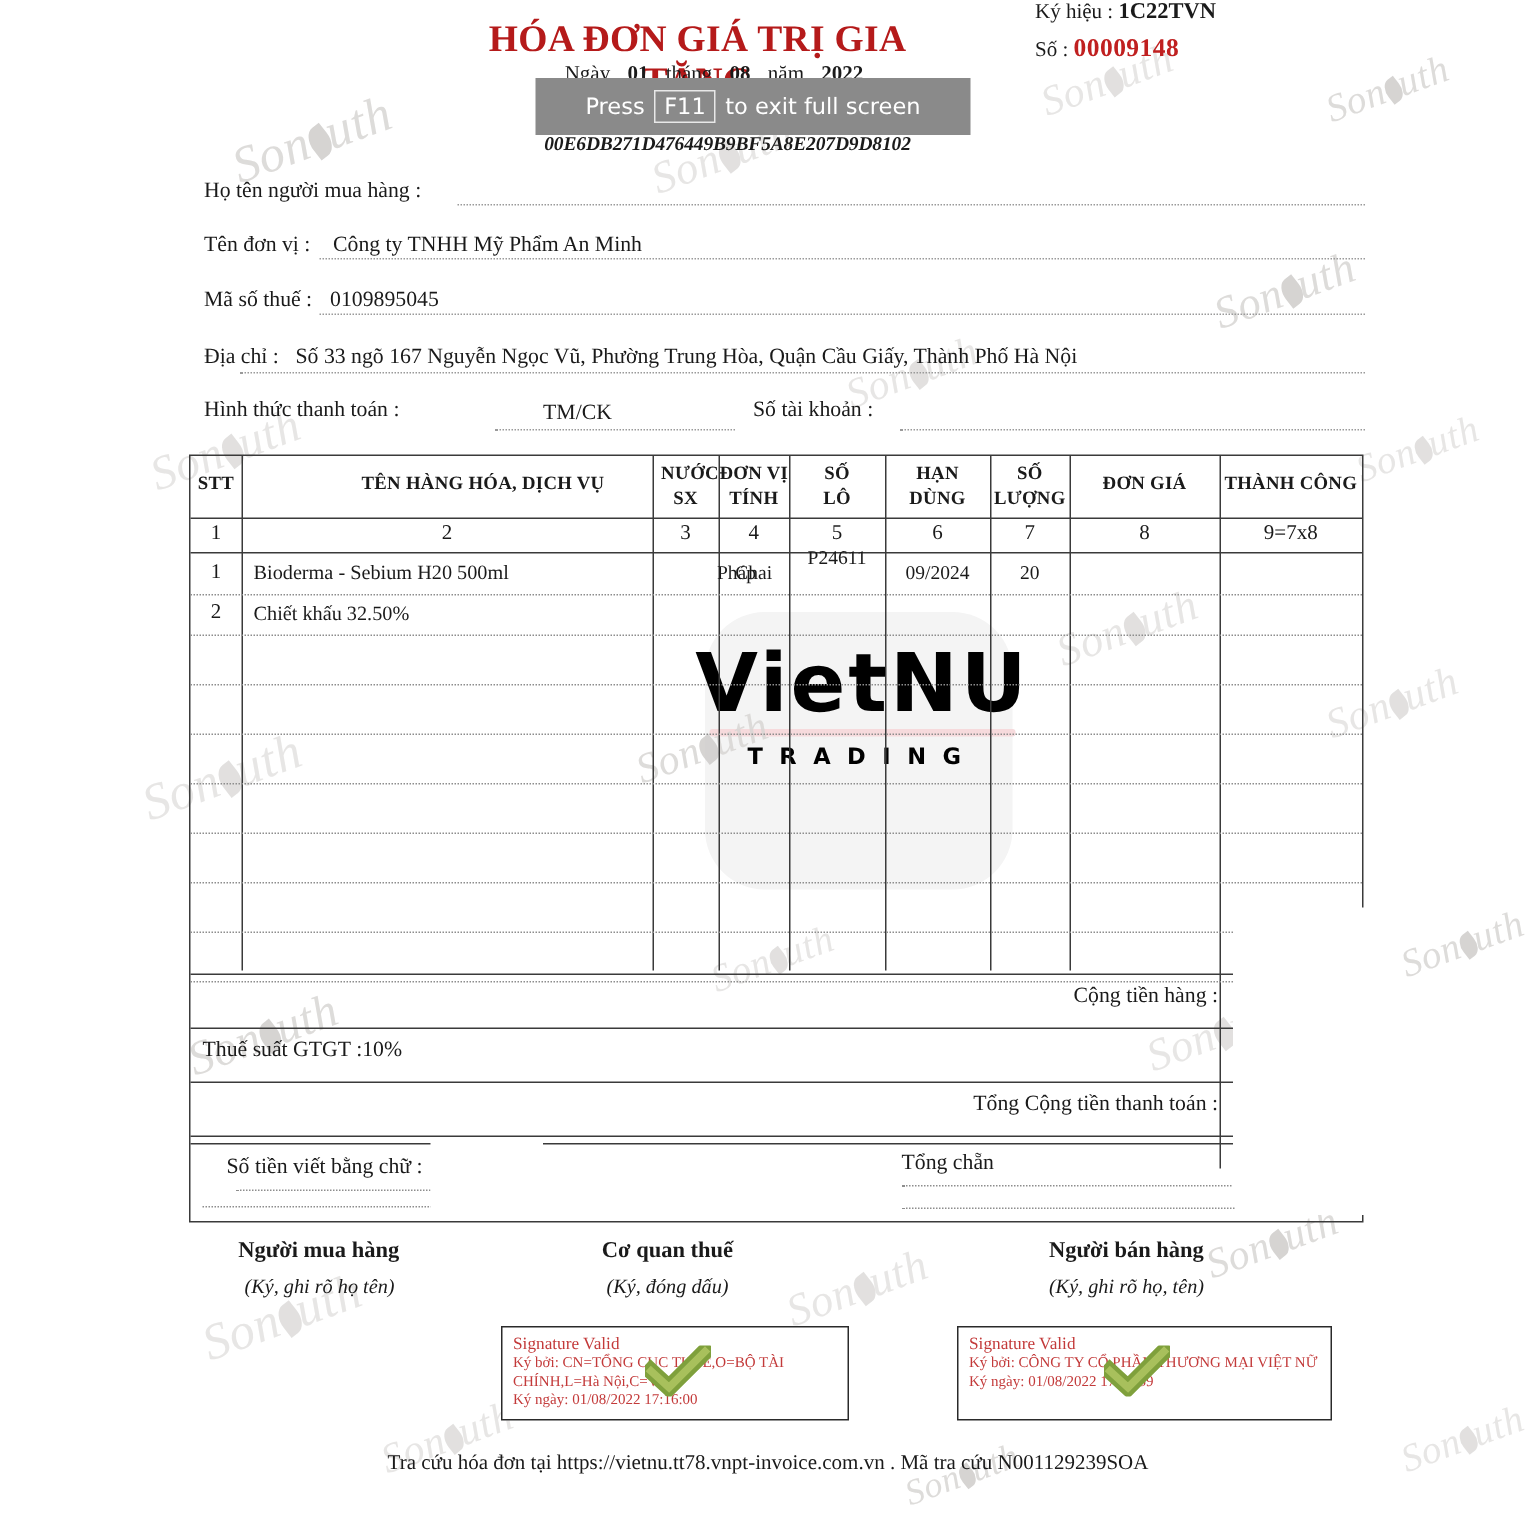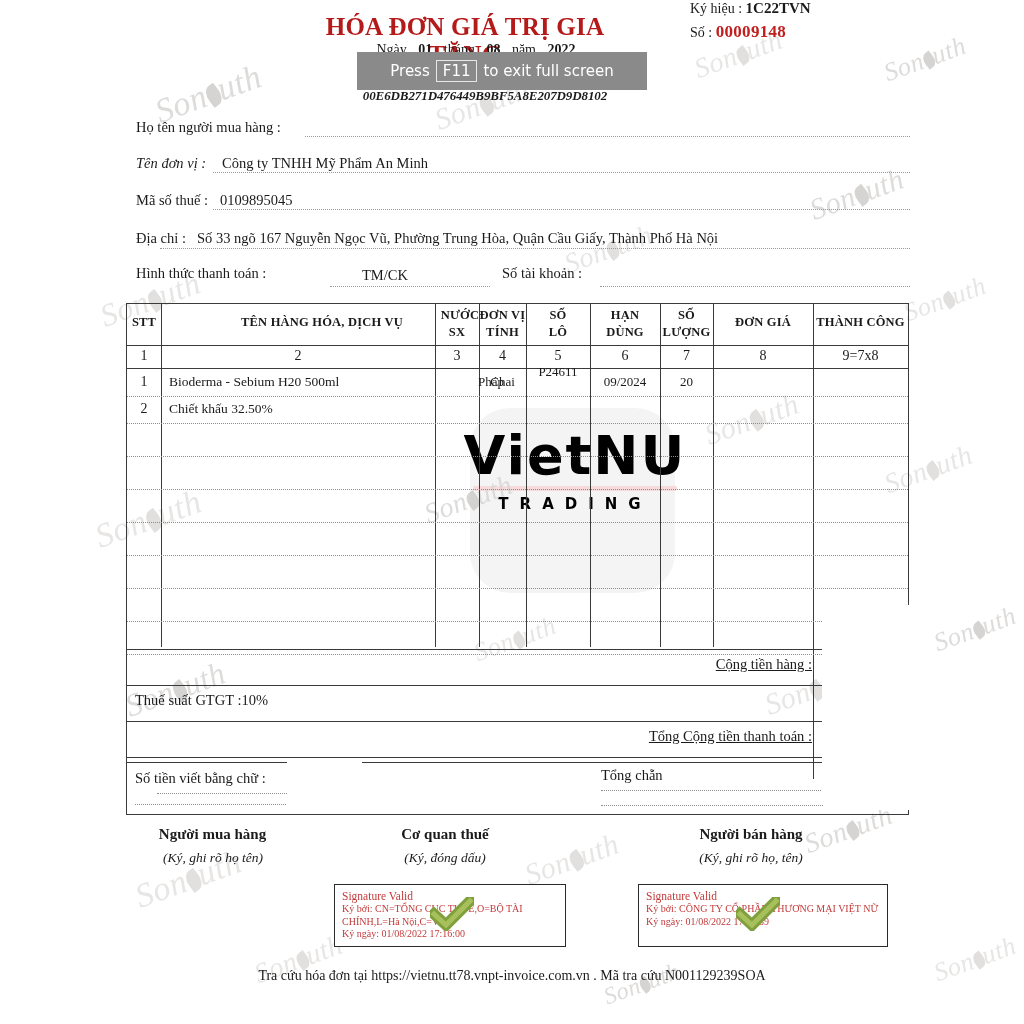--- a/index.html
+++ b/index.html
@@ -87,21 +87,21 @@
   .tbl{position:absolute;left:126px;top:303px;width:783px;height:512px;
        border:1px solid #3a3a3a;box-sizing:border-box;}
   .vline{position:absolute;top:0;bottom:0;width:0;border-left:1px solid #3a3a3a;}
   .hsolid{position:absolute;left:0;right:0;height:0;border-top:1px solid #3a3a3a;}
   .hdot{position:absolute;height:0;border-top:1px dotted #8d8d8d;}
   .cell{position:absolute;font-size:13px;text-align:center;white-space:nowrap;}
   .hcell{position:absolute;font-size:12.5px;font-weight:700;text-align:center;
          line-height:15px;letter-spacing:.2px;}
   .numrow{position:absolute;font-size:14px;text-align:center;}
   .itemname{position:absolute;font-size:13.5px;text-align:left;white-space:nowrap;}
-  .totlab{position:absolute;font-size:14.5px;text-align:right;white-space:nowrap;text-decoration:underline;}
+  .totlab{position:absolute;font-size:14.5px;text-align:right;white-space:nowrap;}
   .taxrate{position:absolute;font-size:14.5px;white-space:nowrap;}
   .words{position:absolute;font-size:14.5px;white-space:nowrap;}
 
   
   .wcard{position:absolute;background:#ffffff;z-index:4;border-radius:10px;}
 
   
   .sig-h{position:absolute;font-size:15px;font-weight:700;text-align:center;white-space:nowrap;}
   .sig-s{position:absolute;font-size:13.5px;font-style:italic;text-align:center;white-space:nowrap;}
   .sigbox{position:absolute;border:1px solid #2a2a2a;background:#fff;
@@ -172,21 +172,21 @@
       <b class="u">2022</b>
     </div>
 
     <div class="macqt">Mã của cơ quan thuế:</div>
     <div class="hashline">00E6DB271D476449B9BF5A8E207D9D8102</div>
 
     <div class="fld" style="left:136px;top:119px;">Họ tên người mua hàng :</div>
     <div class="rule" style="left:305px;top:136px;width:605px;"></div>
     <div class="fld" style="left:312px;top:119px;"></div>
 
-    <div class="fld" style="left:136px;top:155px;font-style:italic;">Tên đơn vị :</div>
+    <div class="fld" style="left:136px;top:155px;">Tên đơn vị :</div>
     <div class="rule" style="left:213px;top:172px;width:697px;"></div>
     <div class="fld" style="left:222px;top:155px;">Công ty TNHH Mỹ Phẩm An Minh</div>
 
     <div class="fld" style="left:136px;top:192px;">Mã số thuế :</div>
     <div class="rule" style="left:213px;top:209px;width:697px;"></div>
     <div class="fld" style="left:220px;top:192px;text-align:center;">0109895045</div>
 
     <div class="fld" style="left:136px;top:230px;">Địa chỉ :</div>
     <div class="rule" style="left:160px;top:248px;width:750px;"></div>
     <div class="fld" style="left:197px;top:230px;">Số 33 ngõ 167 Nguyễn Ngọc Vũ, Phường Trung Hòa, Quận Cầu Giấy, Thành Phố Hà Nội</div>
@@ -261,21 +261,21 @@
 
       <div class="hsolid" style="top:345px;"></div>
       <div class="hsolid" style="top:381px;"></div>
       <div class="hsolid" style="top:417px;"></div>
       <div class="hsolid" style="top:453px;"></div>
 
       <div class="totlab" style="left:400px;top:352px;width:285px;">Cộng tiền hàng :</div>
       <div class="taxrate" style="left:8px;top:388px;">Thuế suất GTGT :10%</div>
       <div class="totlab" style="left:360px;top:424px;width:325px;">Tổng Cộng tiền thanh toán :</div>
 
-      <div class="words" style="left:8px;top:466px;">Số tiền viết bằng chữ :</div>
+      <div class="words" style="left:24px;top:466px;">Số tiền viết bằng chữ :</div>
       <div class="hdot" style="left:30px;top:489px;width:130px;"></div>
       <div class="hdot" style="left:8px;top:500px;width:155px;"></div>
       <div class="words" style="left:474px;top:463px;">Tổng chẵn</div>
       <div class="hdot" style="left:474px;top:486px;width:270px;"></div>
       <div class="hdot" style="left:474px;top:501px;width:270px;"></div>
       <div class="hsolid" style="left:0;right:0;top:458px;border-top:1px solid #3a3a3a;"></div>
     </div>
 
     <div class="wcard" style="left:822px;top:605px;width:100px;height:205px;"></div>
     <div class="wcard" style="left:287px;top:762px;width:75px;height:50px;border-radius:0;"></div>

